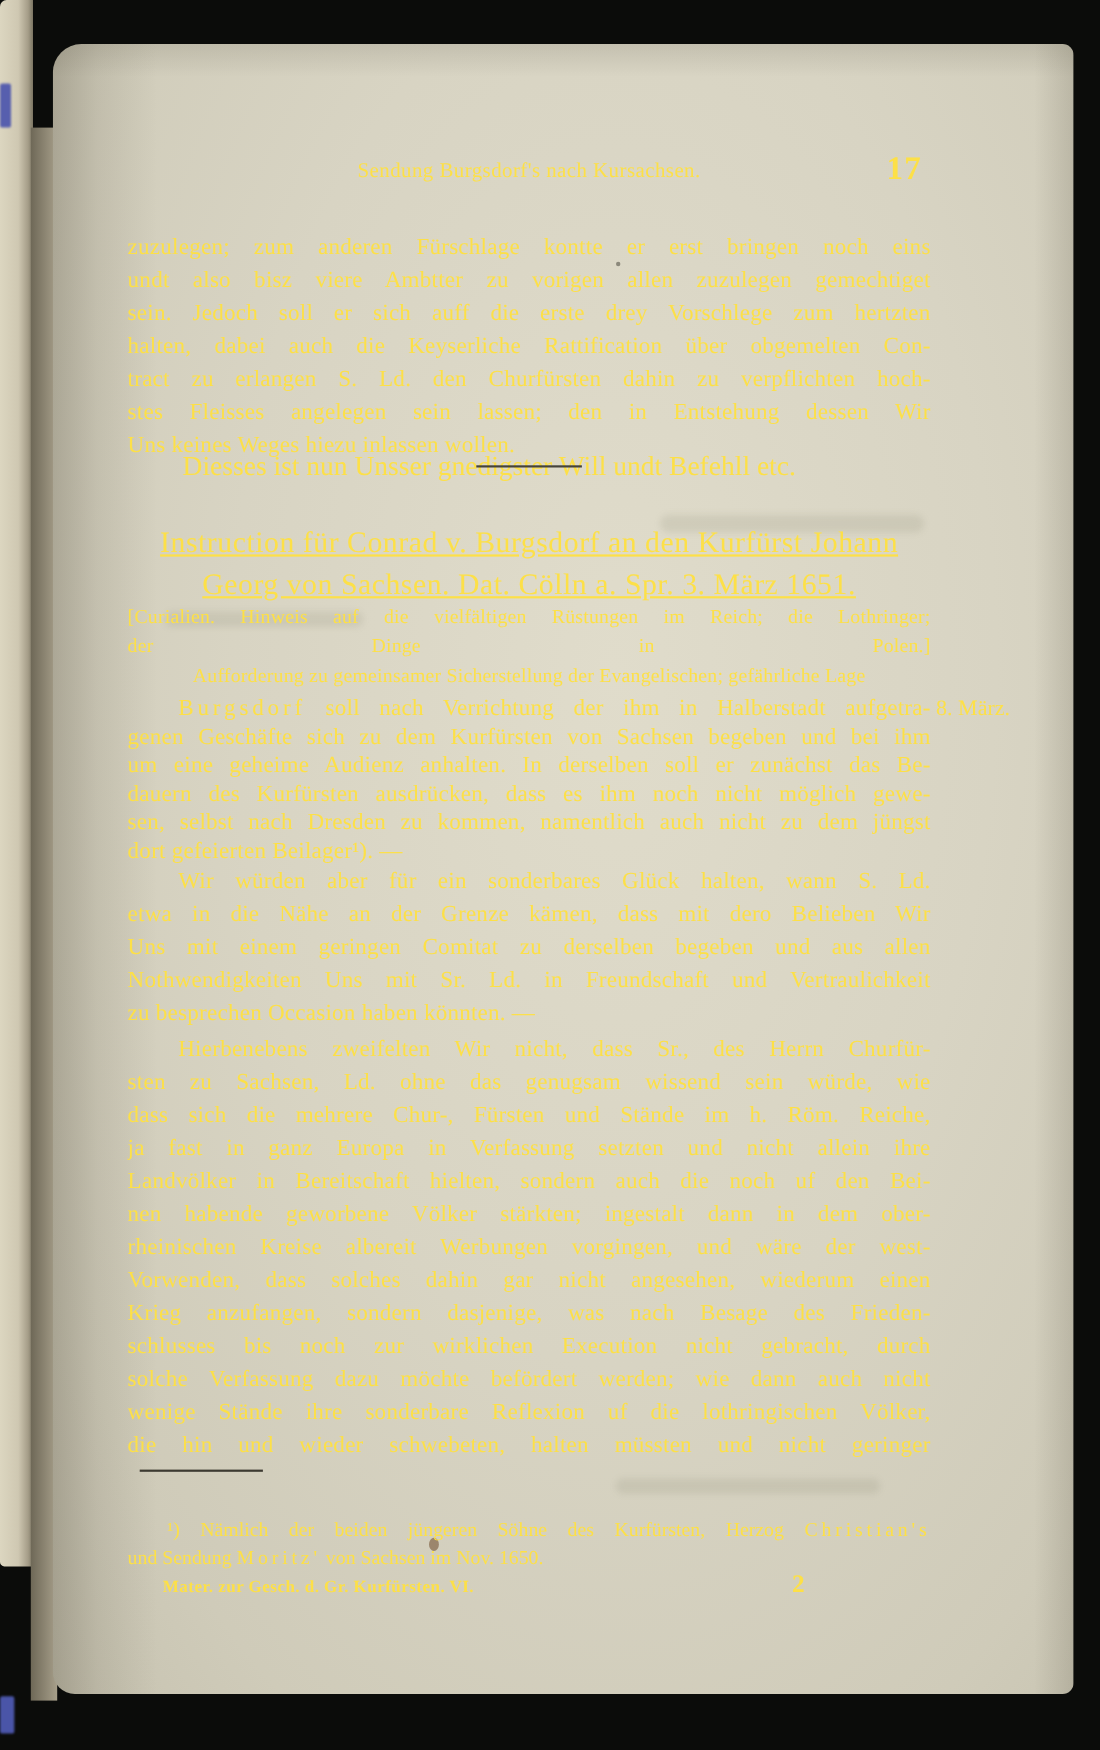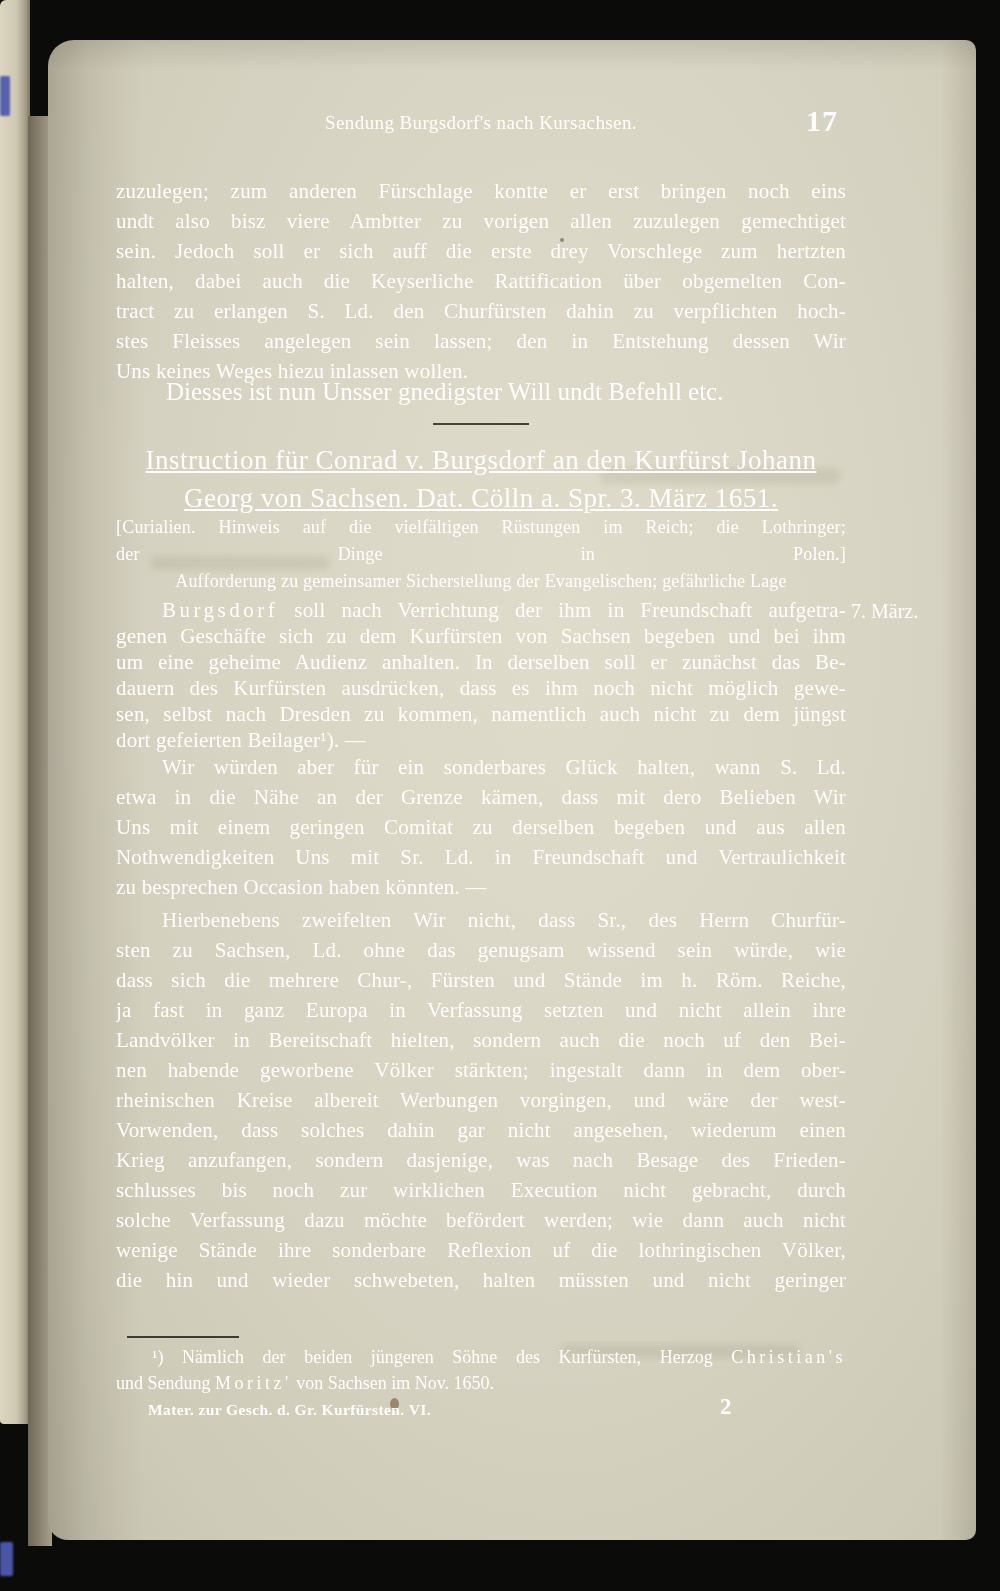--- a/index.html
+++ b/index.html
@@ -27,21 +27,21 @@
       linear-gradient(270deg,rgba(80,74,58,0.18) 0%,rgba(0,0,0,0) 36px),
       linear-gradient(180deg,rgba(70,66,52,0.14) 0%,rgba(0,0,0,0) 30px),
       radial-gradient(ellipse at 55% 38%,#e0dccb 0%,#d8d4c3 48%,#cfcbb9 82%,#c6c2b0 100%);
     border-radius:26px 10px 10px 20px;
   }
   .smudge{position:absolute;background:rgba(104,108,82,0.12);filter:blur(3px);border-radius:8px;}
   .speck{position:absolute;border-radius:50%;}
   .blue-mark{position:absolute;filter:blur(1px);border-radius:2px;}
 
   
-  .txt{position:absolute;color:#ffffff;}
+  .txt{position:absolute;color:#fde047;margin-top:33px;}
   .col{left:116px;width:730px;}
   .tline{
     text-align:justify;text-justify:inter-word;text-align-last:justify;
     white-space:normal;overflow:hidden;
   }
   .lh30 .tline{height:30px;line-height:30px;}
   .lh26 .tline{height:26px;line-height:26px;}
   .body-size{font-size:21px;letter-spacing:0.2px;}
   .last-left .tline:last-child{text-align-last:left;}
   .last-center .tline:last-child{text-align:center;text-align-last:center;}
@@ -117,24 +117,24 @@
 
 <div class="txt col headline headline1">Instruction für Conrad v. Burgsdorf an den Kurfürst Johann</div>
 <div class="txt col headline headline2">Georg von Sachsen.  Dat. Cölln a. Spr.  3. März 1651.</div>
 
 <div class="txt col summary last-center">
     <div class="tline">[Curialien.  Hinweis auf die vielfältigen Rüstungen im Reich;  die Lothringer;</div>
     <div class="tline">der Dinge in Polen.]</div>
     <div class="tline">Aufforderung zu gemeinsamer Sicherstellung der Evangelischen; gefährliche Lage</div>
   </div>
 
-<div class="txt margin-note">7. März.</div>
+<div class="txt margin-note">8. März.</div>
 
 <div class="txt col body-size lh26 last-left indent-first para-burgsdorf">
-    <div class="tline"><span class="gsp">Burgsdorf</span><span> soll nach Verrichtung der ihm in Freundschaft aufgetra-</span></div>
+    <div class="tline"><span class="gsp">Burgsdorf</span><span> soll nach Verrichtung der ihm in Halberstadt aufgetra-</span></div>
     <div class="tline">genen Geschäfte sich zu dem Kurfürsten von Sachsen begeben und bei ihm</div>
     <div class="tline">um eine geheime Audienz anhalten.  In derselben soll er zunächst das Be-</div>
     <div class="tline">dauern des Kurfürsten ausdrücken, dass es ihm noch nicht möglich gewe-</div>
     <div class="tline">sen, selbst nach Dresden zu kommen, namentlich auch nicht zu dem jüngst</div>
     <div class="tline">dort gefeierten Beilager¹). —</div>
   </div>
 
 <div class="txt col body-size lh30 last-left indent-first para-wir">
     <div class="tline">Wir würden aber für ein sonderbares Glück halten, wann S. Ld.</div>
     <div class="tline">etwa in die Nähe an der Grenze kämen, dass mit dero Belieben Wir</div>

